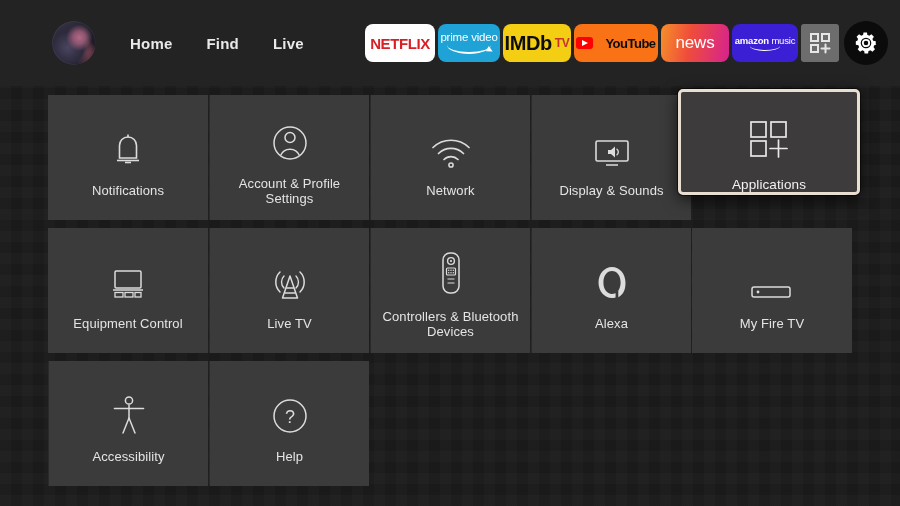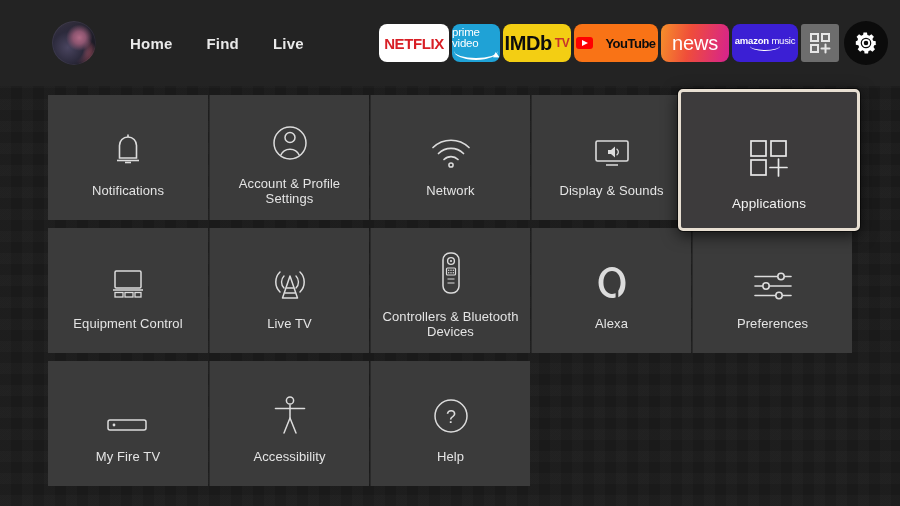--- a/index.html
+++ b/index.html
@@ -66,21 +66,21 @@
     overflow: hidden;
     flex: 0 0 auto;
   }
   
   .app-netflix { width: 70px; background: #ffffff; }
   .app-netflix .lbl {
     color: #d81f26; font-size: 15px; font-weight: bold;
     letter-spacing: -0.4px; font-family: "Liberation Sans", sans-serif;
   }
   
-  .app-prime { width: 48px; background: #1fa2d6; flex-direction: column; }
+  .app-prime { width: 62px; background: #1fa2d6; flex-direction: column; }
   .app-prime .lbl {
     color: #ffffff; font-size: 11.5px; font-weight: normal;
     letter-spacing: -0.2px; line-height: 1;
   }
   .smile {
     width: 44px; height: 9px; margin-top: 1px;
     border-bottom: 2.2px solid #ffffff;
     border-radius: 0 0 50% 50% / 0 0 100% 100%;
     position: relative;
   }
@@ -113,21 +113,21 @@
   }
   .app-youtube .lbl {
     color: #0d0d0d; font-size: 13px; font-weight: bold; letter-spacing: -0.5px;
   }
   
   .app-news {
     width: 68px;
     background: linear-gradient(100deg, #f6902a 0%, #ef4d3a 42%, #d6228f 100%);
   }
   .app-news .lbl {
-    color: #ffffff; font-size: 20px; letter-spacing: -0.2px; font-weight: normal;
+    color: #ffffff; font-size: 17px; letter-spacing: -0.2px; font-weight: normal;
   }
   
   .app-amzmusic { width: 66px; background: #3b1fd4; flex-direction: column; }
   .app-amzmusic .lbl {
     color: #ffffff; font-size: 9.5px; letter-spacing: -0.2px; white-space: nowrap;
   }
   .app-amzmusic .lbl b { font-weight: bold; margin-top: 16px; }
   .amz-smile {
     width: 30px; height: 5px; margin-top: 0px;
     border-bottom: 1.5px solid #ffffff;
@@ -180,21 +180,21 @@
     line-height: 15px;
     text-align: center;
     max-width: 140px;
     letter-spacing: 0.1px;
   }
 
   
   #focus-tile {
     position: absolute;
     left: 678px; top: 89px;
-    width: 182px; height: 142px;
+    width: 182px; height: 106px;
     background: #3d3b3c;
     border: 3px solid #e8dfd2;
     border-radius: 5px;
     box-shadow: 0 0 0 1px rgba(0,0,0,0.55), 0 4px 16px rgba(0,0,0,0.7);
     display: flex;
     flex-direction: column;
     align-items: center;
     justify-content: center;
     padding-top: 22px;
     z-index: 5;
@@ -376,33 +376,20 @@
 
     <div class="tile">
       <div class="ico">
         <svg width="34" height="38" viewBox="0 0 34 38">
           <path d="M17 3C9.3 3 3.5 10 3.5 18.5S9.3 34 17 34c2.2 0 3.6-.5 3.6-.5v-4.2s-1.5.6-3.6.6c-5 0-8.6-4.6-8.6-11.4S12 7.1 17 7.1s8.6 4.6 8.6 11.4c0 3.3-.9 6.1-2.3 8.2v6.6C29 30.2 30.5 24.8 30.5 18.5 30.5 10 24.7 3 17 3z" fill="#dcdcdc"></path>
         </svg>
       </div>
       <div class="label">Alexa</div>
     </div>
 
-    <div class="tile">
-      <div class="ico">
-        <svg width="42" height="32" viewBox="0 0 42 32">
-          <path d="M3 6.5h36" stroke="#dcdcdc" stroke-width="1.6" stroke-linecap="round"></path>
-          <path d="M3 16h36" stroke="#dcdcdc" stroke-width="1.6" stroke-linecap="round"></path>
-          <path d="M3 25.5h36" stroke="#dcdcdc" stroke-width="1.6" stroke-linecap="round"></path>
-          <circle cx="29" cy="6.5" r="3.2" fill="#3b3b3b" stroke="#dcdcdc" stroke-width="1.6"></circle>
-          <circle cx="14" cy="16" r="3.2" fill="#3b3b3b" stroke="#dcdcdc" stroke-width="1.6"></circle>
-          <circle cx="27" cy="25.5" r="3.2" fill="#3b3b3b" stroke="#dcdcdc" stroke-width="1.6"></circle>
-        </svg>
-      </div>
-      <div class="label">Preferences</div>
-    </div>
 
     <div class="tile rowstart">
       <div class="ico">
         <svg width="44" height="20" viewBox="0 0 44 20">
           <rect x="2" y="5" width="38" height="10" rx="2" fill="none" stroke="#dcdcdc" stroke-width="1.5"></rect>
           <circle cx="8" cy="10" r="1.4" fill="#dcdcdc"></circle>
         </svg>
       </div>
       <div class="label">My Fire TV</div>
     </div>

